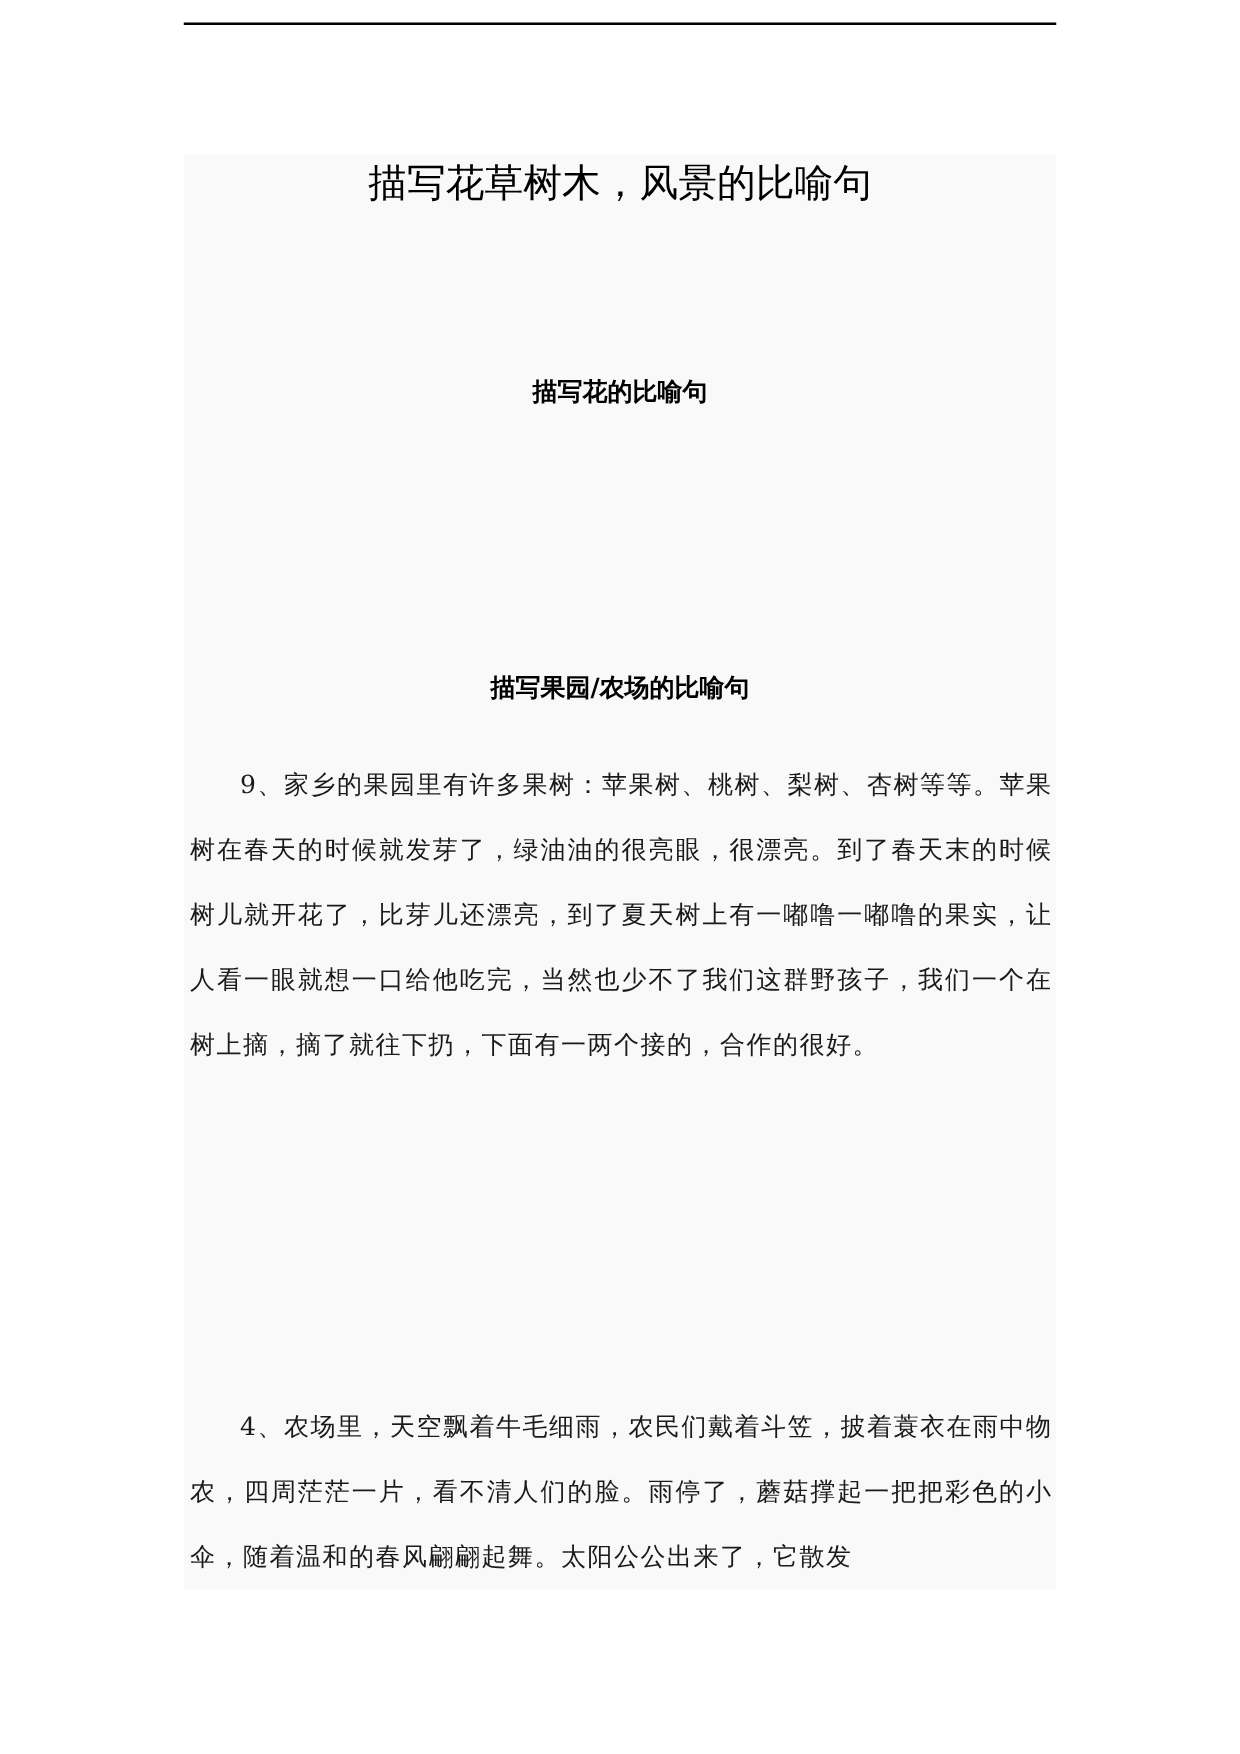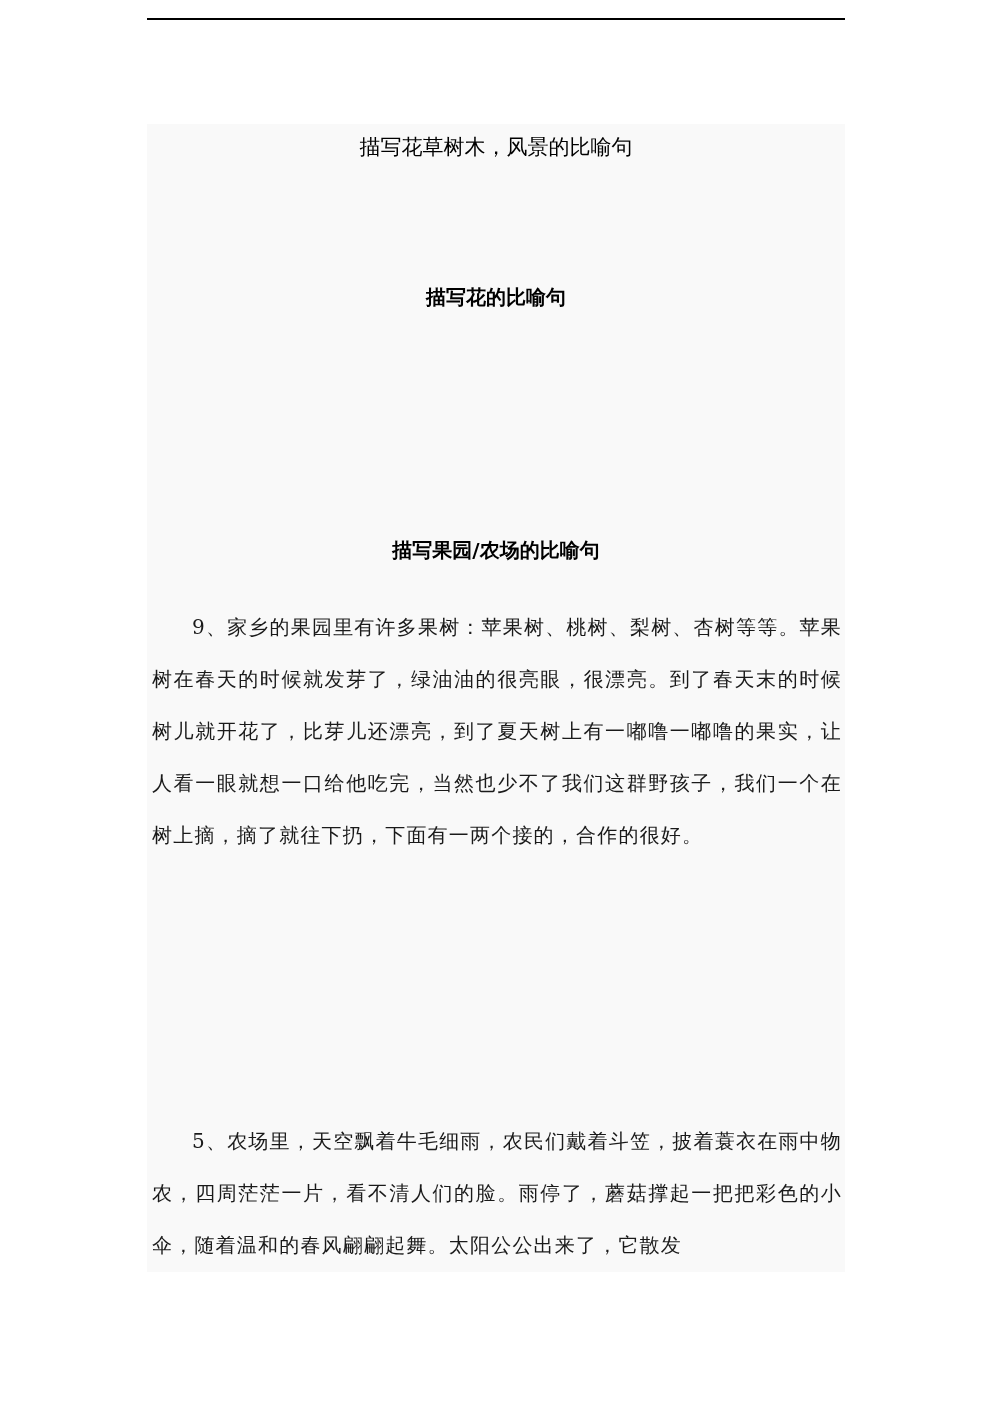--- a/index.html
+++ b/index.html
@@ -34,21 +34,21 @@
     }
     .doc-title {
       position: absolute;
       left: 0;
       top: 0;
       width: 698px;
       height: 46px;
       line-height: 46px;
       text-align: center;
       font-family: "DejaVu Sans", "Liberation Sans", sans-serif;
-      font-size: 21px;
+      font-size: 31px;
       color: #000;
       margin: 0;
       font-weight: normal;
     }
     .section-heading {
       position: absolute;
       left: 0;
       width: 698px;
       text-align: center;
       font-family: "DejaVu Sans", "Liberation Sans", sans-serif;
@@ -72,22 +72,22 @@
     }
   </style>
 </head>
 <body>
 
 <div class="top-rule"></div>
 
 <div class="panel">
   <h1 class="doc-title">描写花草树木，风景的比喻句</h1>
 
-  <h2 class="section-heading" style="top:160px;">描写花的比喻句</h2>
+  <h2 class="section-heading" style="top:176px;">描写花的比喻句</h2>
 
 
   <h2 class="section-heading" style="top:413px;">描写果园/农场的比喻句</h2>
 
   <p class="para" style="top:477px;">9、家乡的果园里有许多果树：苹果树、桃树、梨树、杏树等等。苹果树在春天的时候就发芽了，绿油油的很亮眼，很漂亮。到了春天末的时候树儿就开花了，比芽儿还漂亮，到了夏天树上有一嘟噜一嘟噜的果实，让人看一眼就想一口给他吃完，当然也少不了我们这群野孩子，我们一个在树上摘，摘了就往下扔，下面有一两个接的，合作的很好。</p>
 
 
-  <p class="para" style="top:991px;">5、农场里，天空飘着牛毛细雨，农民们戴着斗笠，披着蓑衣在雨中物农，四周茫茫一片，看不清人们的脸。雨停了，蘑菇撑起一把把彩色的小伞，随着温和的春风翩翩起舞。太阳公公出来了，它散发</p>
+  <p class="para" style="top:991px;">4、农场里，天空飘着牛毛细雨，农民们戴着斗笠，披着蓑衣在雨中物农，四周茫茫一片，看不清人们的脸。雨停了，蘑菇撑起一把把彩色的小伞，随着温和的春风翩翩起舞。太阳公公出来了，它散发</p>
 </div>
 
 </body></html>

